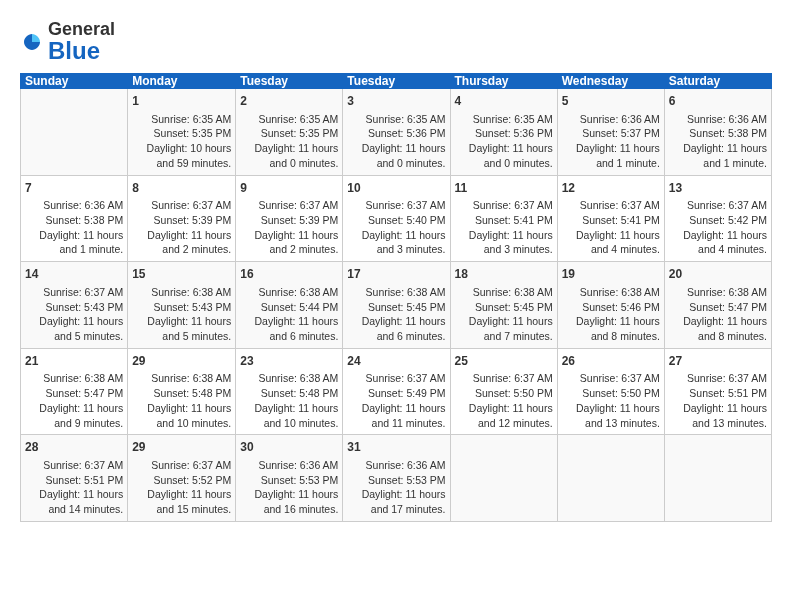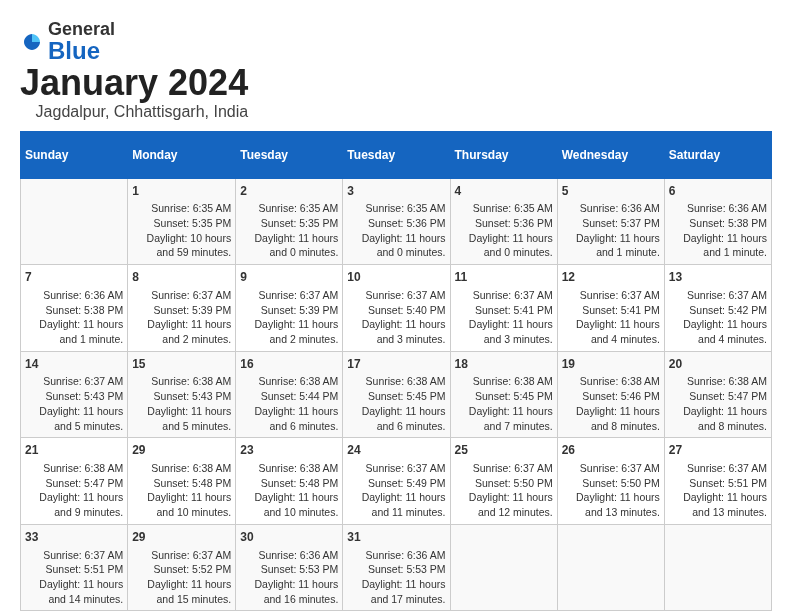--- a/index.html
+++ b/index.html
@@ -8,21 +8,20 @@
       background: #fff;
       width: 792px;
       min-height: 612px;
       padding: 20px;
     }
     .header-area {
       display: flex;
       justify-content: space-between;
       align-items: flex-start;
       margin-bottom: 10px;
-      flex-direction: column;
     }
     .logo {
       display: flex;
       align-items: center;
       gap: 4px;
     }
     .logo-text-general {
       font-size: 18px;
       font-weight: bold;
       color: #333;
@@ -52,21 +51,21 @@
       color: #444;
     }
     table {
       width: 100%;
       border-collapse: collapse;
       font-size: 11px;
     }
     thead tr th {
       background-color: #1565c0;
       color: #fff;
-      padding: 16px 4px;
+      padding: 0 4px;
       text-align: left;
       font-size: 12px;
       font-weight: bold;
       border: 1px solid #1565c0;
     }
     tbody tr td {
       vertical-align: top;
       padding: 4px 4px;
       border: 1px solid #ccc;
       min-height: 80px;
@@ -98,24 +97,20 @@
   <div class="logo">
     <svg class="logo-icon" viewBox="0 0 30 30" xmlns="http://www.w3.org/2000/svg">
       <path d="M15 5 C10 5, 5 10, 5 15 C5 20, 10 25, 15 25 C20 25, 25 20, 25 15 L15 15 Z" fill="#1565c0"></path>
       <path d="M15 5 C20 5, 25 10, 25 15 L15 15 Z" fill="#4fc3f7"></path>
     </svg>
     <div>
       <span class="logo-text-general">General</span><br>
       <span class="logo-text-blue">Blue</span>
     </div>
   </div>
-  <div class="title-area">
-    <div class="main-title">January 2024</div>
-    <div class="subtitle">Jagdalpur, Chhattisgarh, India</div>
-  </div>
 </div>
 
 <table>
   <thead>
     <tr>
     <th>Sunday</th>
         <th>Monday</th>
         <th>Tuesday</th>
         <th>Tuesday</th>
         <th>Thursday</th>
@@ -236,21 +231,21 @@
           <span class="day-number">26</span>
           <div class="cell-content">Sunrise: 6:37 AM<br>Sunset: 5:50 PM<br>Daylight: 11 hours<br>and 13 minutes.</div>
         </td>
         <td>
           <span class="day-number">27</span>
           <div class="cell-content">Sunrise: 6:37 AM<br>Sunset: 5:51 PM<br>Daylight: 11 hours<br>and 13 minutes.</div>
         </td>
       </tr>
       <tr>
         <td>
-          <span class="day-number">33</span>
+          <span class="day-number">28</span>
           <div class="cell-content">Sunrise: 6:37 AM<br>Sunset: 5:51 PM<br>Daylight: 11 hours<br>and 14 minutes.</div>
         </td>
         <td>
           <span class="day-number">29</span>
           <div class="cell-content">Sunrise: 6:37 AM<br>Sunset: 5:52 PM<br>Daylight: 11 hours<br>and 15 minutes.</div>
         </td>
         <td>
           <span class="day-number">30</span>
           <div class="cell-content">Sunrise: 6:36 AM<br>Sunset: 5:53 PM<br>Daylight: 11 hours<br>and 16 minutes.</div>
         </td>

